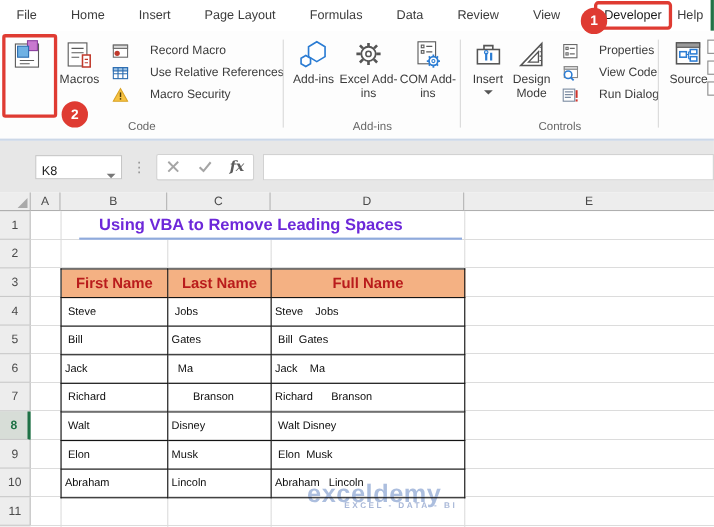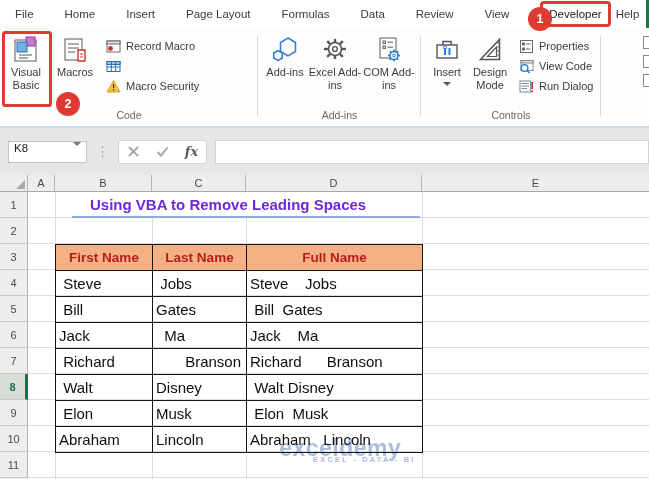--- a/index.html
+++ b/index.html
@@ -30,30 +30,30 @@
   .g-controls { width:180px; }
   .g-source { flex:1; }
   .g-source::after { display:none; }
 
   .bigbtn { display:flex; flex-direction:column; align-items:center; text-align:center;
             font-size:11px; line-height:12.5px; color:#3b3b3b; padding-top:2px; cursor:default; }
   .bigbtn .ic { height:32px; display:flex; align-items:center; justify-content:center; }
   .chev { width:0; height:0; border-left:4px solid transparent; border-right:4px solid transparent;
           border-top:4px solid #555; margin-top:3px; }
   .smallstack { display:flex; flex-direction:column; gap:4px; padding-top:6px; margin-left:8px; }
-  .smallbtn { display:flex; align-items:center; gap:5px; font-size:11px; color:#3b3b3b; height:16px; white-space:nowrap; cursor:default; }
+  .smallbtn { display:flex; align-items:center; gap:19px; font-size:11px; color:#3b3b3b; height:16px; white-space:nowrap; cursor:default; }
 
   .vb-box { position:absolute; left:2px; top:31px; width:50px; height:76px; border:3px solid #df3b32; border-radius:3px; z-index:20; pointer-events:none; }
   .dev-stubs { position:absolute; right:-7px; top:8px; display:flex; flex-direction:column; gap:6px; }
   .stub { width:13px; height:13px; border:1px solid #8a8a8a; background:#fff; }
 
   
   .formula-row { height:47px; background:#e7e7e7; display:flex; align-items:center; padding-left:8px; }
-  .name-box { width:79px; height:22px; background:#fff; border:1px solid #c6c6c6; display:flex; align-items:flex-start;
-              font-size:11.5px; color:#222; padding:0 5px; }
+  .name-box { width:79px; height:22px; background:#fff; border:1px solid #c6c6c6; display:flex; align-items:flex-end;
+              font-size:11.5px; color:#222; padding:0 5px;margin-left:24px; }
   .name-box .spacer { flex:1; }
   .dd-arrow { width:0; height:0; border-left:4px solid transparent; border-right:4px solid transparent; border-top:4px solid #777; }
   .dots { color:#8f8f8f; font-size:13px; margin:0 9px; letter-spacing:0; }
   .fx-group { height:24px; background:#fff; border:1px solid #d2d2d2; border-radius:2px; display:flex; align-items:center; }
   .fx-btn { width:29px; height:22px; display:flex; align-items:center; justify-content:center; cursor:default; }
   .fx-label { font-family:"DejaVu Serif", serif; font-style:italic; font-weight:bold; font-size:13px; color:#5b5b5b; }
   .formula-input { flex:1; height:24px; background:#fff; border:1px solid #d2d2d2; margin-left:8px; }
 
   
   .col-header-row { height:17px; display:flex; background:#ededed; font-size:11px; color:#4a4a4a; }
@@ -82,21 +82,21 @@
   }
 
   .sheet-title { position:absolute; left:44px; top:0; width:348px; height:26px; background:#fff;
                  border-bottom:2.5px solid #8faadc; display:flex; align-items:center; padding-left:18px;
                  font-size:15px; font-weight:bold; color:#6d28d9; z-index:3;text-align:center; }
 
   table.names { position:absolute; left:27px; top:52px; width:367px; border-collapse:collapse; table-layout:fixed; z-index:2; }
   table.names col.w1{width:97px;} table.names col.w2{width:94px;} table.names col.w3{width:176px;}
   table.names th { background:#f4b183; color:#b91c1c; font-size:13.5px; font-weight:bold; text-align:center;
                    height:26px; border:1.5px solid #141414; }
-  table.names td { background:transparent; color:#0d0d0d; font-size:15px; height:26px;
+  table.names td { background:transparent; color:#0d0d0d; font-size:10px; height:26px;
                    border:1.5px solid #141414; white-space:pre; padding-left:3px; overflow:hidden;margin-top:20px; }
 
   .watermark { position:absolute; left:237px; top:238px; z-index:1; pointer-events:none; }
   .wm-row { display:flex; align-items:center; gap:5px; height:28px;flex-direction:column; }
   .wm-logo { width:22px; height:22px; transform:rotate(45deg); background:linear-gradient(135deg,#8fa9d6 50%,#6d8fc6 50%); opacity:.65; border-radius:2px; }
   .wm-brand { font-size:23px; font-weight:bold; color:#91a9d4; opacity:.75; letter-spacing:0.5px; }
   .wm-tag { margin-left:48px; margin-top:-3px; font-size:7.5px; letter-spacing:2.2px; color:#a9b8d8; font-weight:bold; }
 
   svg { display:block; }
 </style>
@@ -130,21 +130,20 @@
         <div class="bigbtn" style="width:52px">
           <span class="ic">
             <svg width="30" height="30" viewBox="0 0 30 30">
               <rect x="4" y="5" width="21" height="21" fill="#fff" stroke="#5a5a5a"></rect>
               <line x1="8" y1="20" x2="21" y2="20" stroke="#5a5a5a"></line>
               <line x1="8" y1="23" x2="17" y2="23" stroke="#5a5a5a"></line>
               <rect x="15" y="2" width="9" height="9" fill="#c879cf" stroke="#8a3f9e"></rect>
               <rect x="6" y="7" width="10" height="10" fill="#6fb1e4" stroke="#2b6cb0"></rect>
             </svg>
           </span>
-          <span>Visual Basic</span>
         </div>
         <div class="bigbtn" style="width:46px">
           <span class="ic">
             <svg width="30" height="30" viewBox="0 0 30 30">
               <rect x="5" y="4" width="17" height="21" fill="#fff" stroke="#5a5a5a"></rect>
               <line x1="8" y1="9" x2="19" y2="9" stroke="#5a5a5a"></line>
               <line x1="8" y1="13" x2="19" y2="13" stroke="#5a5a5a"></line>
               <line x1="8" y1="17" x2="15" y2="17" stroke="#5a5a5a"></line>
               <path d="M18 15 h7 v11 h-7 z" fill="#fff" stroke="#c0392b" stroke-width="1.4"></path>
               <line x1="20" y1="19" x2="23" y2="19" stroke="#c0392b"></line>
@@ -167,20 +166,21 @@
           <div class="smallbtn">
             <span>
               <svg width="15" height="15" viewBox="0 0 15 15">
                 <rect x="1" y="2.5" width="13" height="10" fill="#fff" stroke="#2b6cb0"></rect>
                 <rect x="1" y="2.5" width="13" height="3" fill="#9dc3e6" stroke="#2b6cb0"></rect>
                 <line x1="5.3" y1="2.5" x2="5.3" y2="12.5" stroke="#2b6cb0"></line>
                 <line x1="9.7" y1="2.5" x2="9.7" y2="12.5" stroke="#2b6cb0"></line>
                 <line x1="1" y1="8" x2="14" y2="8" stroke="#2b6cb0"></line>
               </svg>
             </span>
+            <span>Use Relative References</span>
           </div>
           <div class="smallbtn">
             <span>
               <svg width="15" height="15" viewBox="0 0 15 15">
                 <path d="M7.5 1.5 L14 13 H1 Z" fill="#f6c242" stroke="#d9a326"></path>
                 <rect x="6.9" y="5" width="1.3" height="4.2" fill="#4d3a06"></rect>
                 <rect x="6.9" y="10.2" width="1.3" height="1.4" fill="#4d3a06"></rect>
               </svg>
             </span>
             <span>Macro Security</span>
@@ -309,20 +309,33 @@
             </span>
             <span>Run Dialog</span>
           </div>
         </div>
       </div>
       <div class="group-label">Controls</div>
     </div>
 
     <div class="group g-source">
       <div class="group-content" style="padding-left:4px">
+        <div class="bigbtn" style="width:46px">
+          <span class="ic">
+            <svg width="30" height="30" viewBox="0 0 30 30">
+              <rect x="4" y="4" width="21" height="19" fill="#fff" stroke="#555" stroke-width="1.4"></rect>
+              <rect x="4" y="4" width="21" height="4" fill="#9a9a9a" stroke="#555"></rect>
+              <rect x="7" y="12" width="6" height="5" fill="none" stroke="#2b7cd3" stroke-width="1.4"></rect>
+              <rect x="16.5" y="10" width="6" height="4" fill="none" stroke="#2b7cd3" stroke-width="1.4"></rect>
+              <rect x="16.5" y="16.5" width="6" height="4" fill="none" stroke="#2b7cd3" stroke-width="1.4"></rect>
+              <path d="M13 14.5 h2 M15 12 v6.5 M15 12 h1.5 M15 18.5 h1.5" fill="none" stroke="#2b7cd3"></path>
+            </svg>
+          </span>
+          <span>Source</span>
+        </div>
         <div class="dev-stubs">
           <span class="stub"></span>
           <span class="stub"></span>
           <span class="stub"></span>
         </div>
       </div>
       <div class="group-label"></div>
     </div>
   </div>
 

